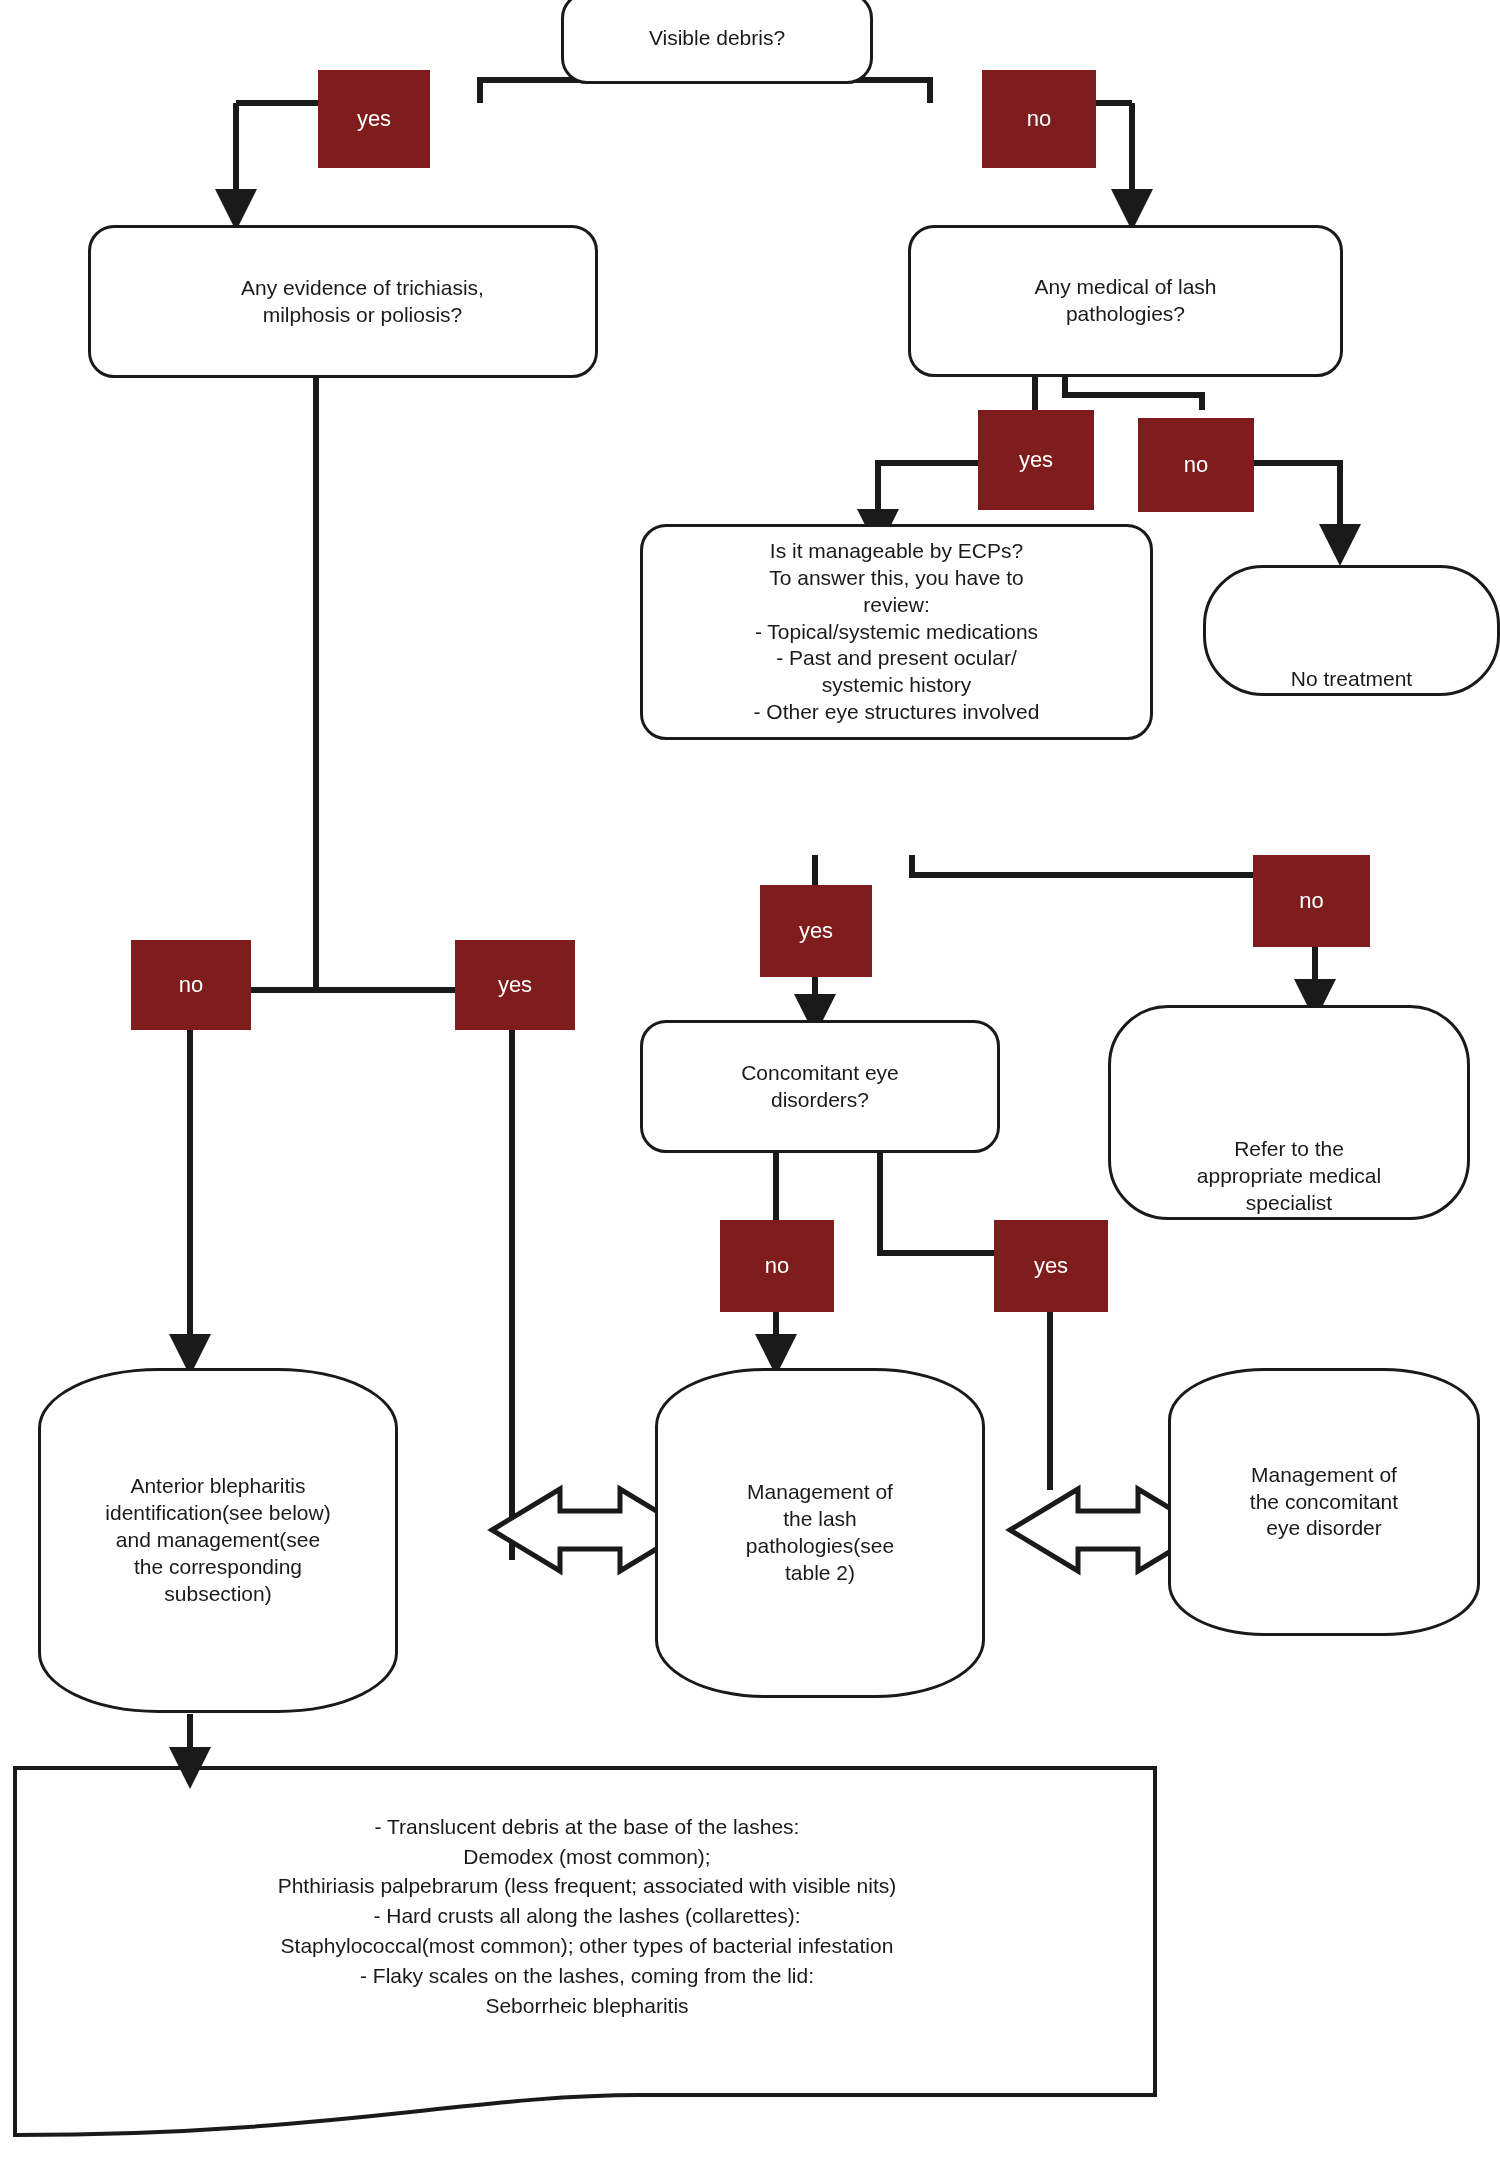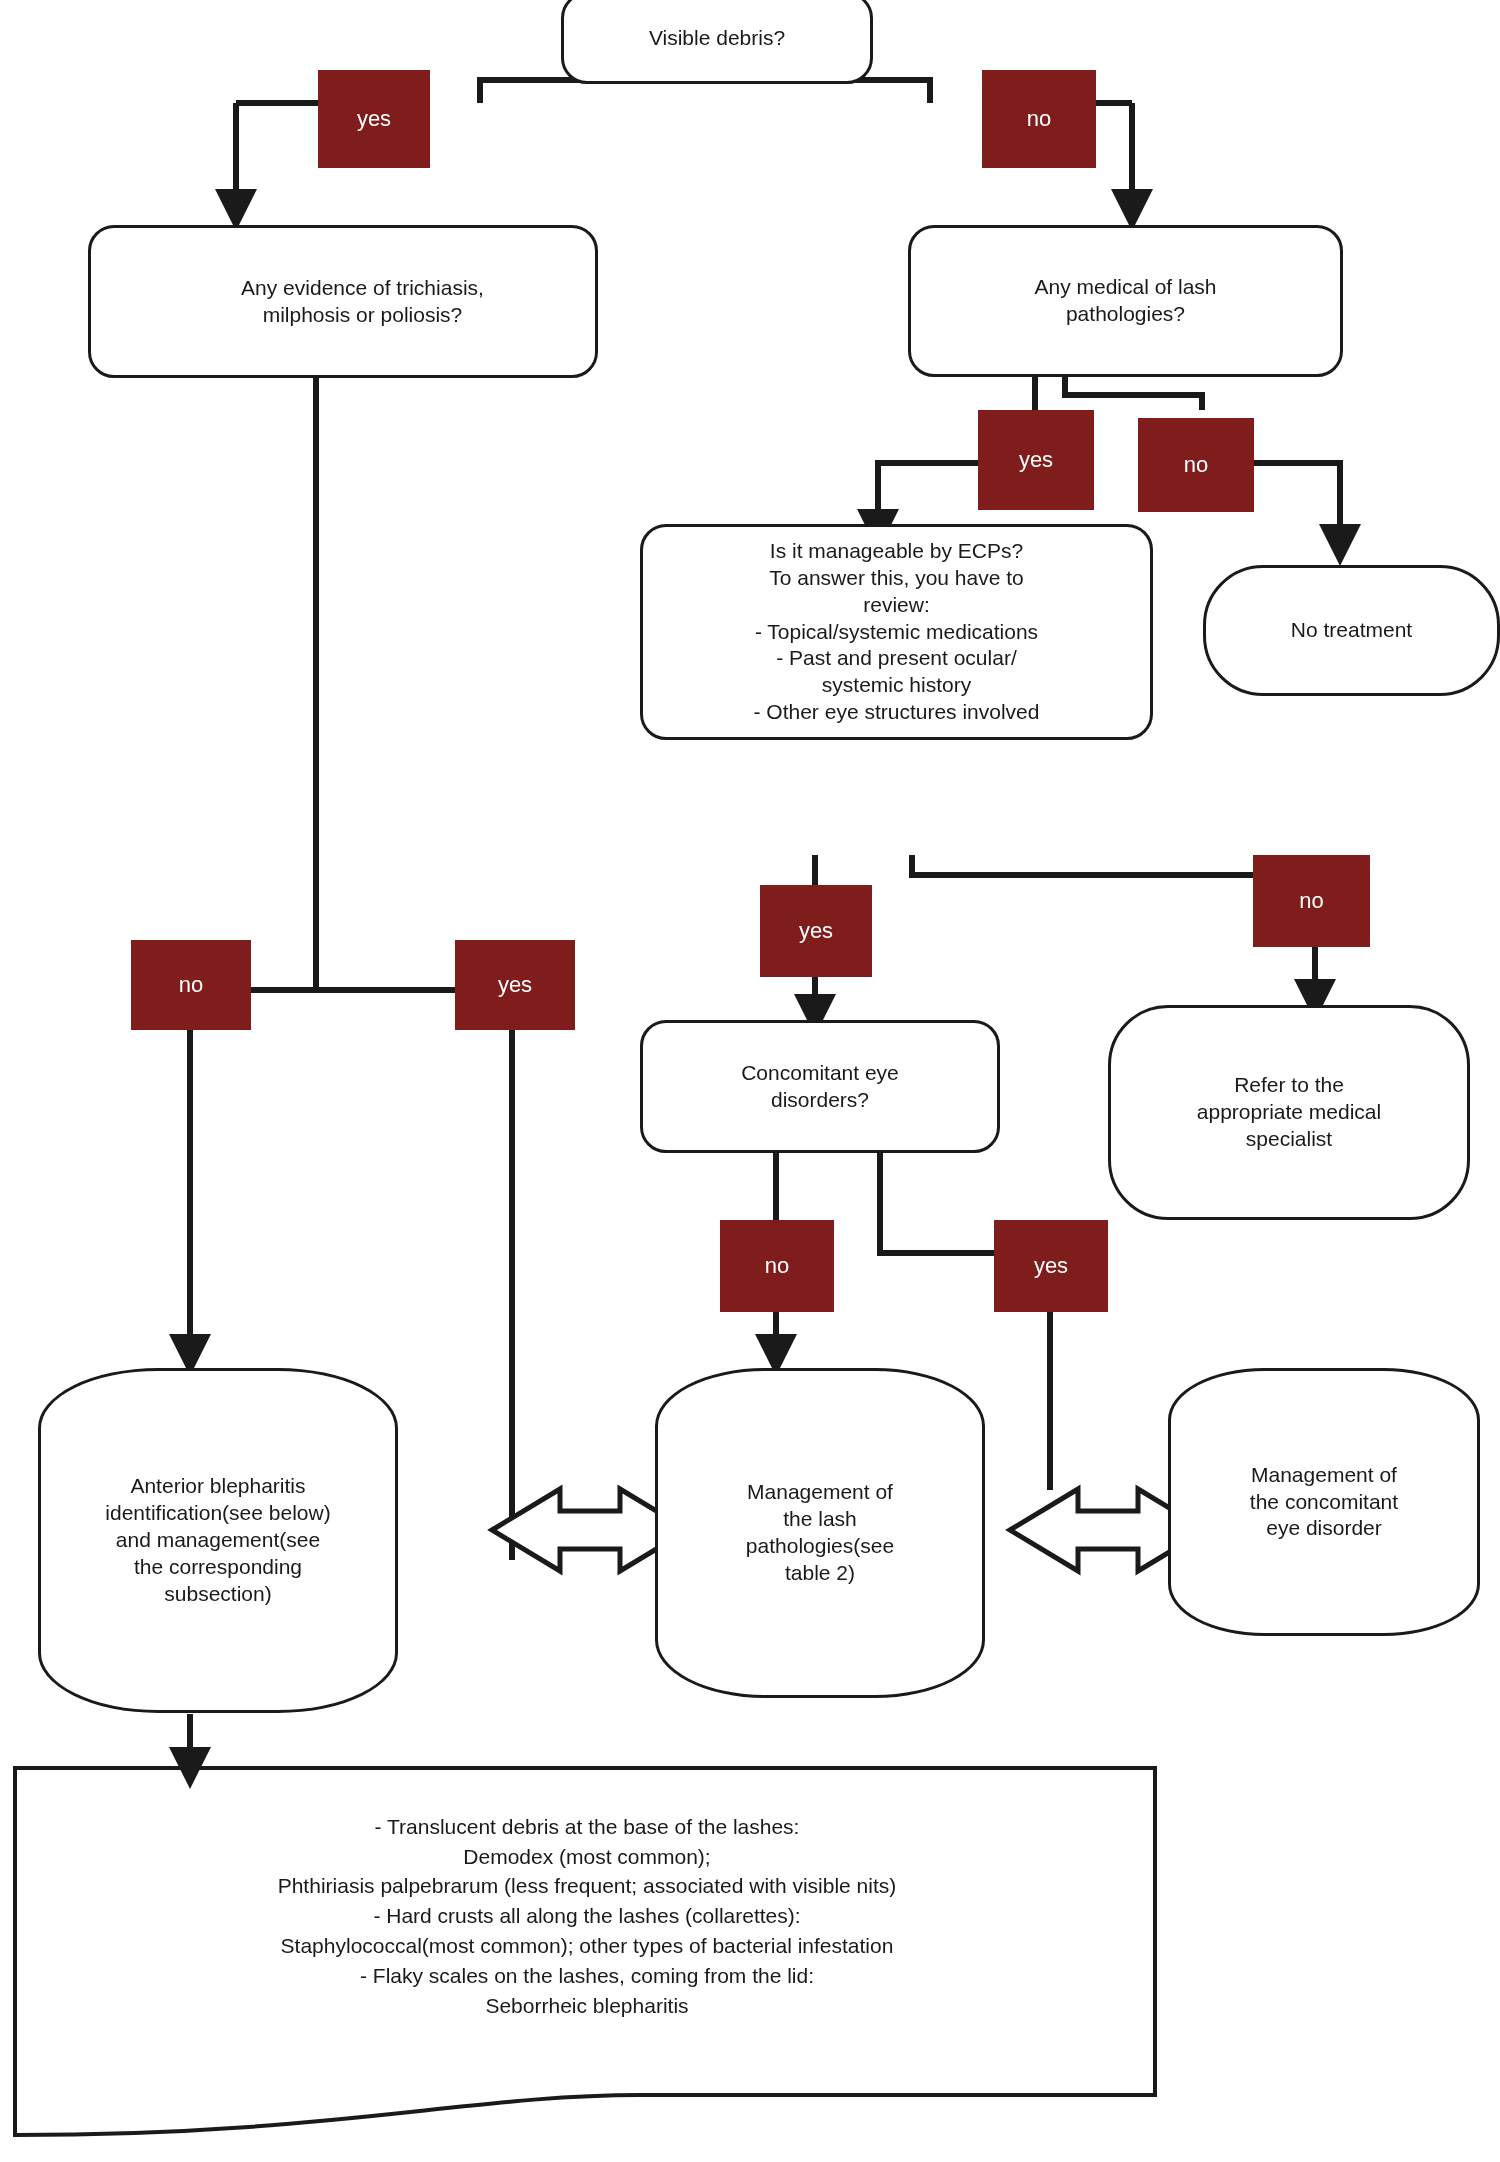--- a/index.html
+++ b/index.html
@@ -36,20 +36,21 @@
     background: #ffffff;
     border: 3px solid #1a1a1a;
     line-height: 1.28;
     white-space: pre-line;
   }
   .rounded {
     border-radius: 26px;
   }
   .pill {
     border-radius: 60px;
+    align-items: flex-end;
   }
   .stadium {
     border-radius: 46px;
   }
   .label {
     position: absolute;
     box-sizing: border-box;
     display: flex;
     align-items: center;
     justify-content: center;

